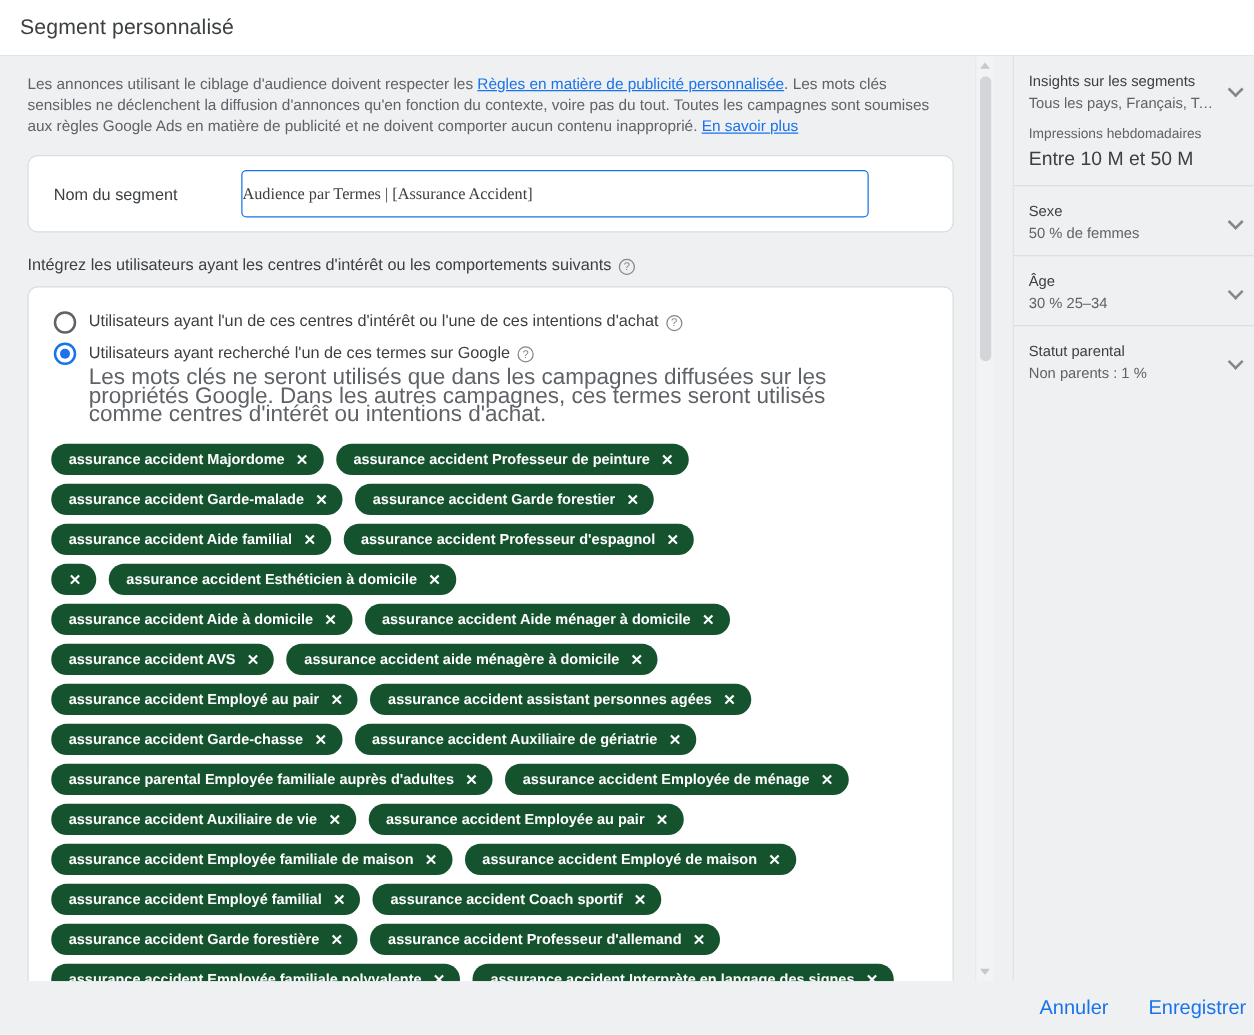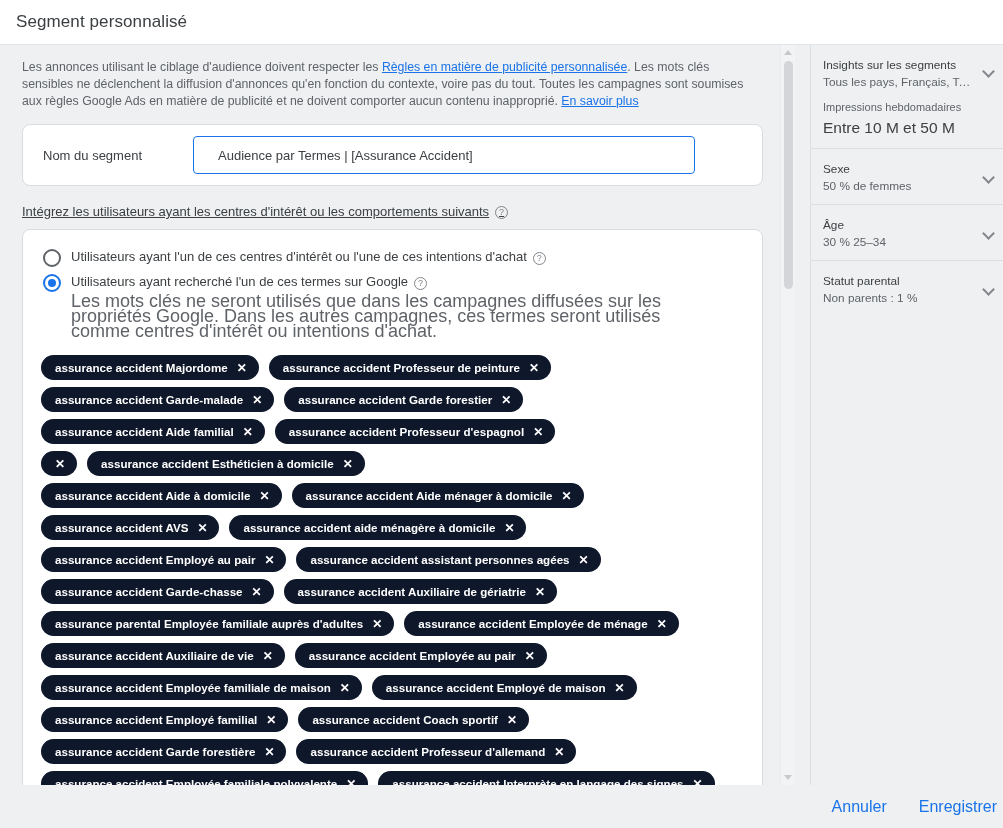--- a/index.html
+++ b/index.html
@@ -88,30 +88,30 @@
     position: relative;
   }
   .segname-input {
     width: 502px;
     height: 38px;
     border: 1px solid #1a73e8;
     border-radius: 4px;
     background: #fff;
     font-size: 13px;
     color: #3c4043;
-    padding: 0 24px;
-    font-family: Liberation Sans, sans-serif;
+    padding: 0 0;
+    font-family: Liberation Serif, serif;
     outline: none;
   }
 
   .section-label {
     padding: 18px 22px 0 22px;
     font-size: 13px;
     color: #3c4043;
-    display: flex; align-items: center; gap: 6px; text-decoration: underline;
+    display: flex; align-items: flex-end; gap: 6px;
   }
 
   .help-icon {
     display: inline-block;
     width: 13px; height: 13px;
     border: 1px solid #80868b;
     border-radius: 50%;
     color: #80868b;
     font-size: 9px;
     line-height: 11px;
@@ -166,21 +166,21 @@
   .chip-row {
     display: flex;
     gap: 10px;
     margin-bottom: 7px;
     flex-wrap: nowrap;
   }
   .chip {
     display: inline-flex;
     align-items: center;
     gap: 9px;
-    background: #0f172a;
+    background: #14532d;
     color: #ffffff;
     border-radius: 16px;
     height: 25px;
     padding: 0 12px 0 14px;
     font-size: 11.6px;
     font-weight: bold;
     white-space: nowrap;
     letter-spacing: 0;
   }
   .chip .x {

